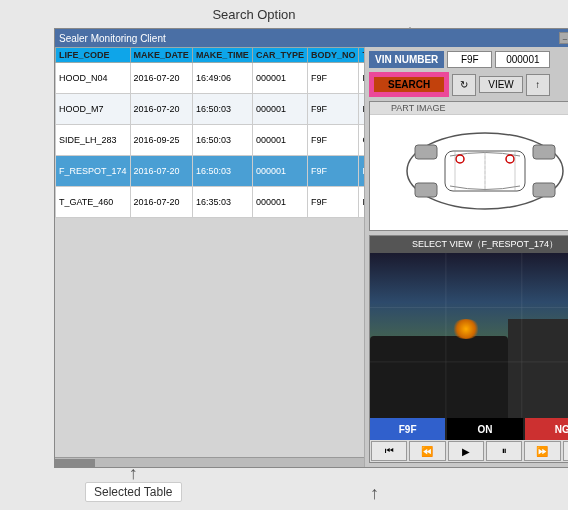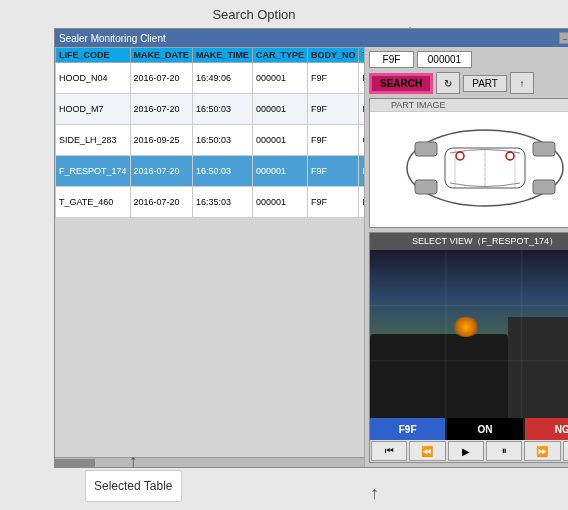--- a/index.html
+++ b/index.html
@@ -174,23 +174,23 @@
     }
 
     
     .search-row {
       display: flex;
       align-items: center;
       gap: 3px;
     }
 
     .btn-search {
-      background: #be185d;
-      border: 3px solid #ec4899;
-      padding: 2px 8px;
+      background: #c2410c;
+      border: 5px solid #ec4899;
+      padding: 2px 14px;
       font-size: 10px;
       cursor: pointer;
       font-weight: bold;
     }
 
     .btn-icon {
       background: #e0e0e0;
       border: 1px solid #888;
       padding: 2px 4px;
       font-size: 10px;
@@ -345,21 +345,21 @@
       justify-content: center;
       font-size: 10px;
     }
 
     .bottom-label-text {
       font-size: 12px;
       color: #333;
       text-align: center;
       background: white;
       border: 1px solid #ccc;
-      padding: 8px 8px;
+      padding: 2px 8px;
       border-radius: 2px;
     }
 
     
     .top-label-area {
       position: absolute;
       top: 0;
       left: 0;
       width: 508px;
       height: 28px;
@@ -463,30 +463,31 @@
         </table>
       </div>
       <div class="scrollbar-h">
         <div class="scrollbar-h-thumb"></div>
       </div>
     </div>
 
     <div class="right-panel">
 
       <div class="vin-row">
+        <div class="vin-label">VIN NUMBER</div>
         <input class="vin-input" type="text" value="F9F" style="">
         <input class="vin-input2" type="text" value="000001" style="">
       </div>
 
       <div class="search-row">
         <button class="btn-search">SEARCH</button>
         <button class="btn-icon">
           <span>↻</span>
         </button>
-        <button class="btn-hide">PART</button>
+        <button class="btn-hide">VIEW</button>
         <button class="btn-icon">
           <span>↑</span>
         </button>
       </div>
 
       <div class="part-image-container">
         <div class="part-image-label">PART IMAGE</div>
         <div class="car-image-area">
 
           <svg class="car-top-view" viewBox="0 0 180 100">

